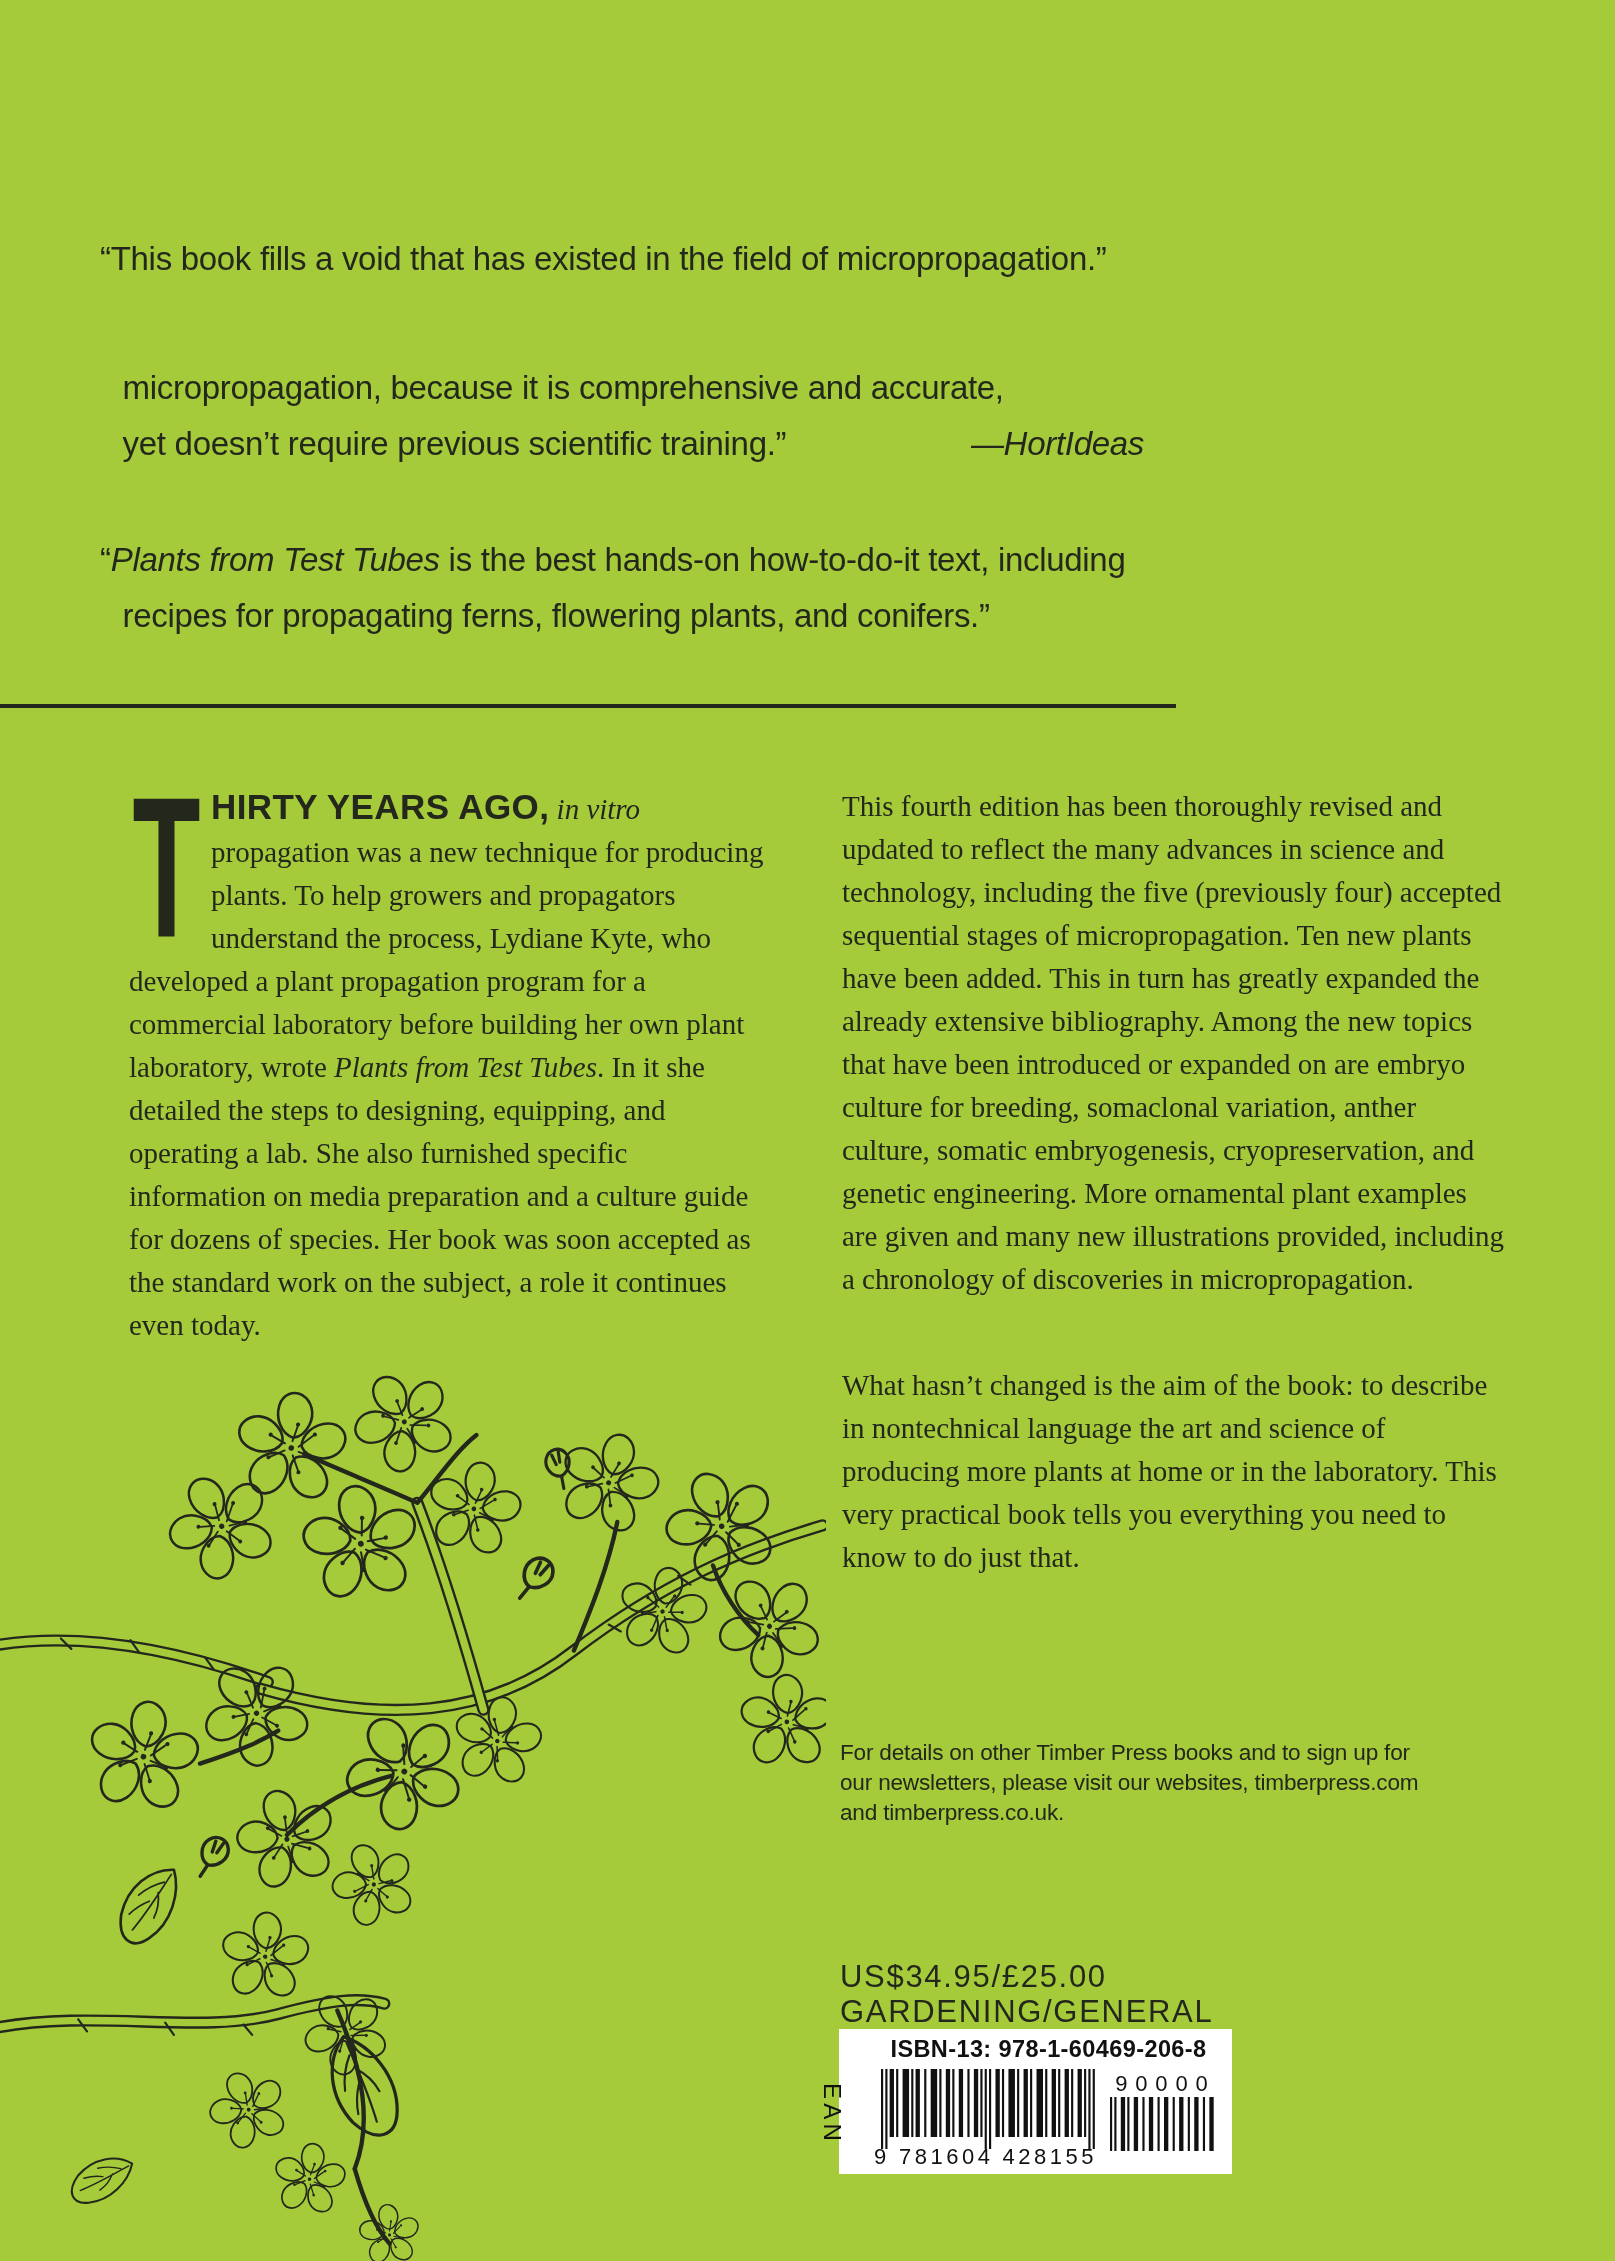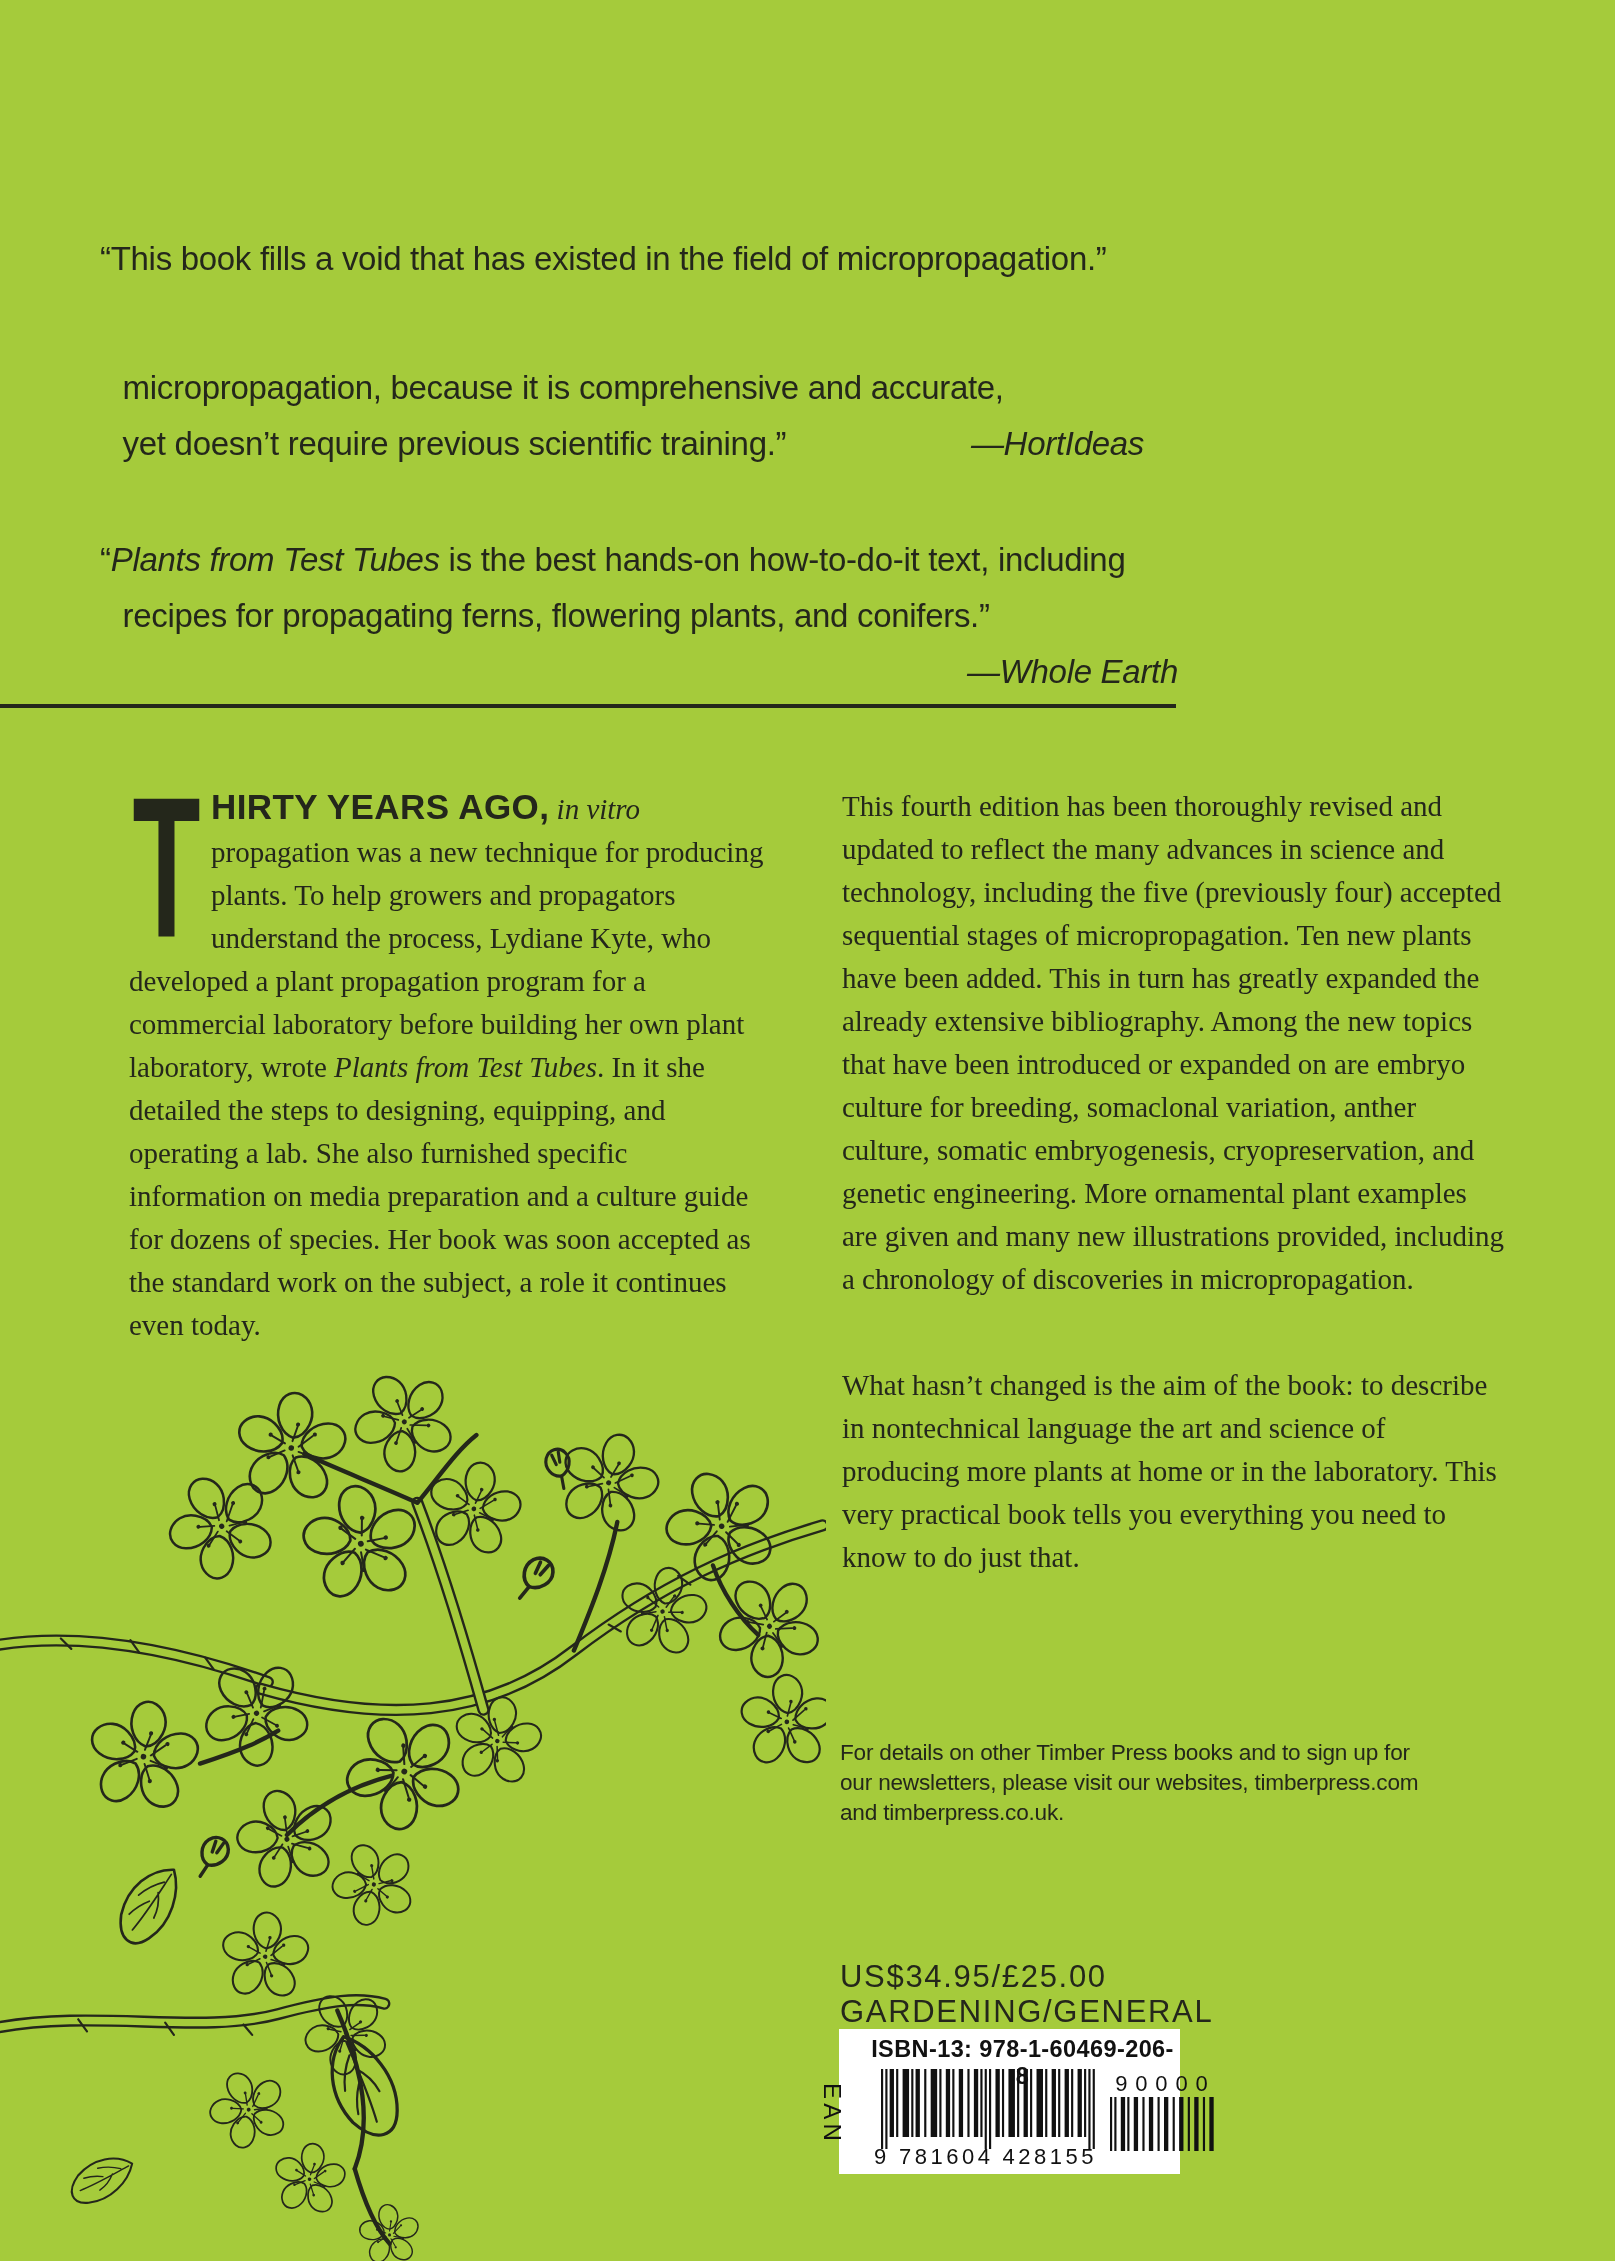--- a/index.html
+++ b/index.html
@@ -77,21 +77,21 @@
   .credits p{
     margin:0;font-size:22.6px;line-height:30px;letter-spacing:-0.2px;color:var(--ink);
   }
   .credits p + p{margin-top:15.7px;}
   .pricing{position:absolute;left:840px;top:1959px;}
   .price-line,.category-line{
     font-size:31px;line-height:35px;letter-spacing:1.7px;color:var(--ink);
   }
   
   .isbn-box{
-    position:absolute;left:839px;top:2029px;width:341px;height:145px;
+    position:absolute;left:839px;top:2029px;width:393px;height:145px;
     background:var(--barcode-bg);
   }
   .isbn-label{
     position:absolute;left:26px;right:0;top:7px;text-align:center;
     font-size:23.5px;font-weight:bold;letter-spacing:0.4px;color:#111;
   }
   .ean{
     position:absolute;left:7px;top:54px;
     font-size:24px;letter-spacing:4.3px;color:#111;
     transform:rotate(90deg);transform-origin:left top;
@@ -123,21 +123,20 @@
     <div class="qline indent">micropropagation, because it is comprehensive and accurate,</div>
     <div class="qrow">
       <span class="qline indent">yet doesn’t require previous scientific training.”</span>
       <span class="qsource">—HortIdeas</span>
     </div>
   </div>
 
   <div class="quote q3">
     <div class="qline"><span>“</span><i>Plants from Test Tubes</i><span> is the best hands-on how-to-do-it text, including</span></div>
     <div class="qline indent">recipes for propagating ferns, flowering plants, and conifers.”</div>
-    <div class="qsource">—Whole Earth</div>
   </div>
 
   <div class="rule"></div>
 
   <div class="col colL">
     <p>
       <span class="dropcap-wrap">
           <svg width="75" height="150" aria-hidden="true" viewBox="0 0 86 172" style="font-size:33px">
             <text x="43" y="168" text-anchor="middle" textLength="78" lengthAdjust="spacingAndGlyphs">T</text>
           </svg>

